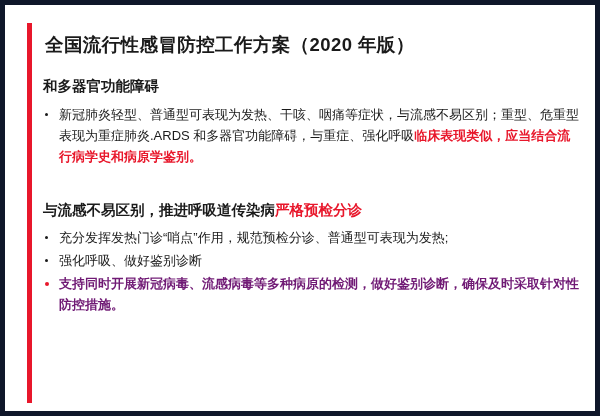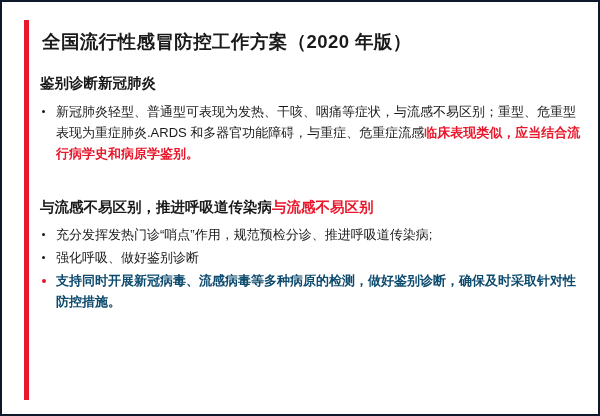--- a/index.html
+++ b/index.html
@@ -12,21 +12,21 @@
     background: #ffffff;
     font-family: "Liberation Sans", sans-serif;
     overflow: hidden;
   }
   .slide {
     position: relative;
     width: 600px;
     height: 416px;
     box-sizing: border-box;
     background: #ffffff;
-    border: 2px solid #0f172a;
+    border: 5px solid #0f172a;
     padding: 0;
   }
   .accent-bar {
     position: absolute;
     left: 22px;
     top: 18px;
     width: 5px;
     height: 380px;
     background: #e8172b;
   }
@@ -74,21 +74,21 @@
     content: "";
     position: absolute;
     left: 4px;
     top: 9px;
     width: 3px;
     height: 3px;
     border-radius: 50%;
     background: #1a1a1a;
   }
   .bullet.red {
-    color: #0c4a6e;
+    color: #701a75;
     font-weight: bold;
     font-family: Liberation Serif, serif;
   }
   .bullet.red::before {
     background: #e8172b;
     width: 4px;
     height: 4px;
   }
   .bullet .em {
     color: #e8172b;
@@ -102,38 +102,38 @@
 <div class="slide">
 
   <div class="accent-bar"></div>
 
   <div class="content">
 
     <div class="title">全国流行性感冒防控工作方案（2020 年版）</div>
 
     <div class="section">
       <div class="section-head">
-        <span>鉴别诊断新冠肺炎</span><span class="hl"></span>
+        <span>和多器官功能障碍</span><span class="hl"></span>
       </div>
       <ul class="bullets">
         <li class="bullet">
-          <span>新冠肺炎轻型、普通型可表现为发热、干咳、咽痛等症状，与流感不易区别；重型、危重型表现为重症肺炎.ARDS 和多器官功能障碍，与重症、危重症流感</span><span class="em">临床表现类似，应当结合流行病学史和病原学鉴别。</span>
+          <span>新冠肺炎轻型、普通型可表现为发热、干咳、咽痛等症状，与流感不易区别；重型、危重型表现为重症肺炎.ARDS 和多器官功能障碍，与重症、强化呼吸</span><span class="em">临床表现类似，应当结合流行病学史和病原学鉴别。</span>
         </li>
       </ul>
     </div>
 
     <div class="gap-md"></div>
 
     <div class="section">
       <div class="section-head">
-        <span>与流感不易区别，推进呼吸道传染病</span><span class="hl">与流感不易区别</span>
+        <span>与流感不易区别，推进呼吸道传染病</span><span class="hl">严格预检分诊</span>
       </div>
       <ul class="bullets">
         <li class="bullet">
-          <span>充分发挥发热门诊“哨点”作用，规范预检分诊、推进呼吸道传染病;</span>
+          <span>充分发挥发热门诊“哨点”作用，规范预检分诊、普通型可表现为发热;</span>
         </li>
         <li class="bullet">
           <span>强化呼吸、做好鉴别诊断</span>
         </li>
         <li class="bullet red">
           <span>支持同时开展新冠病毒、流感病毒等多种病原的检测，做好鉴别诊断，确保及时采取针对性防控措施。</span>
         </li>
       </ul>
     </div>
 

